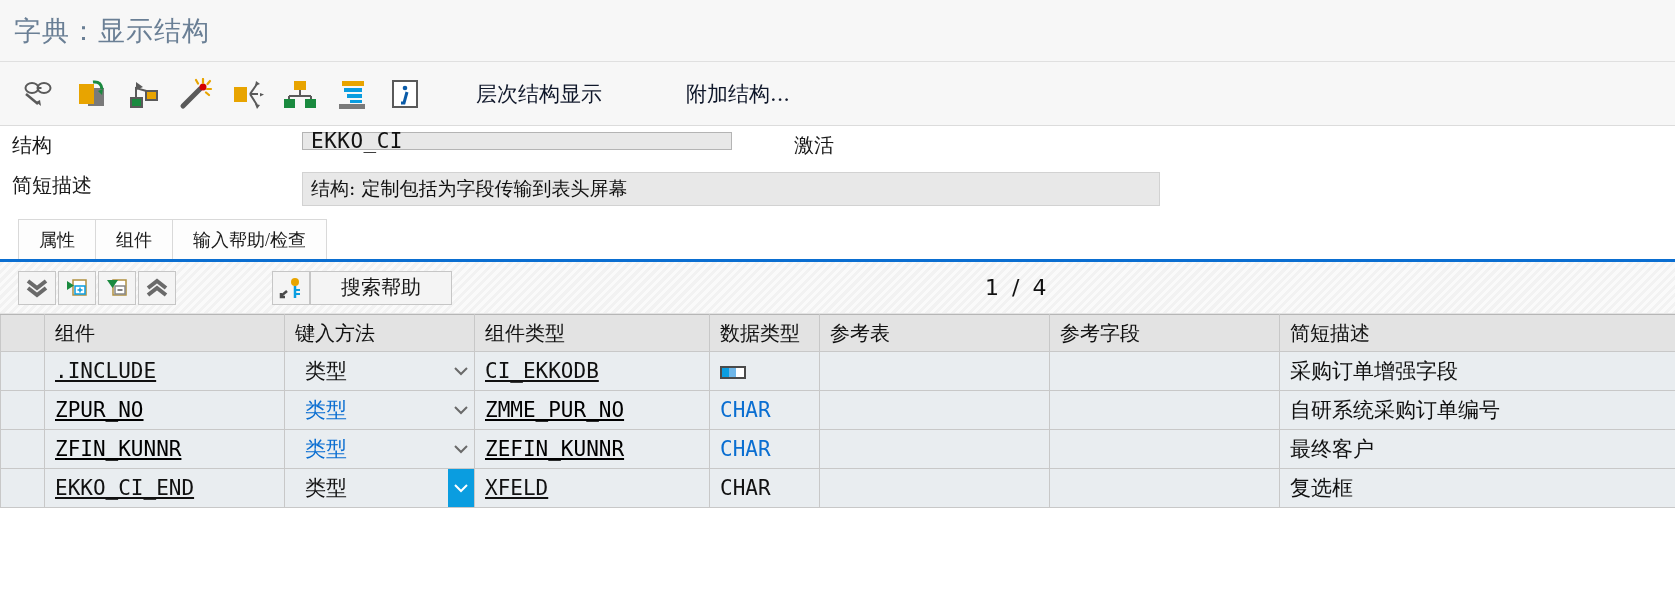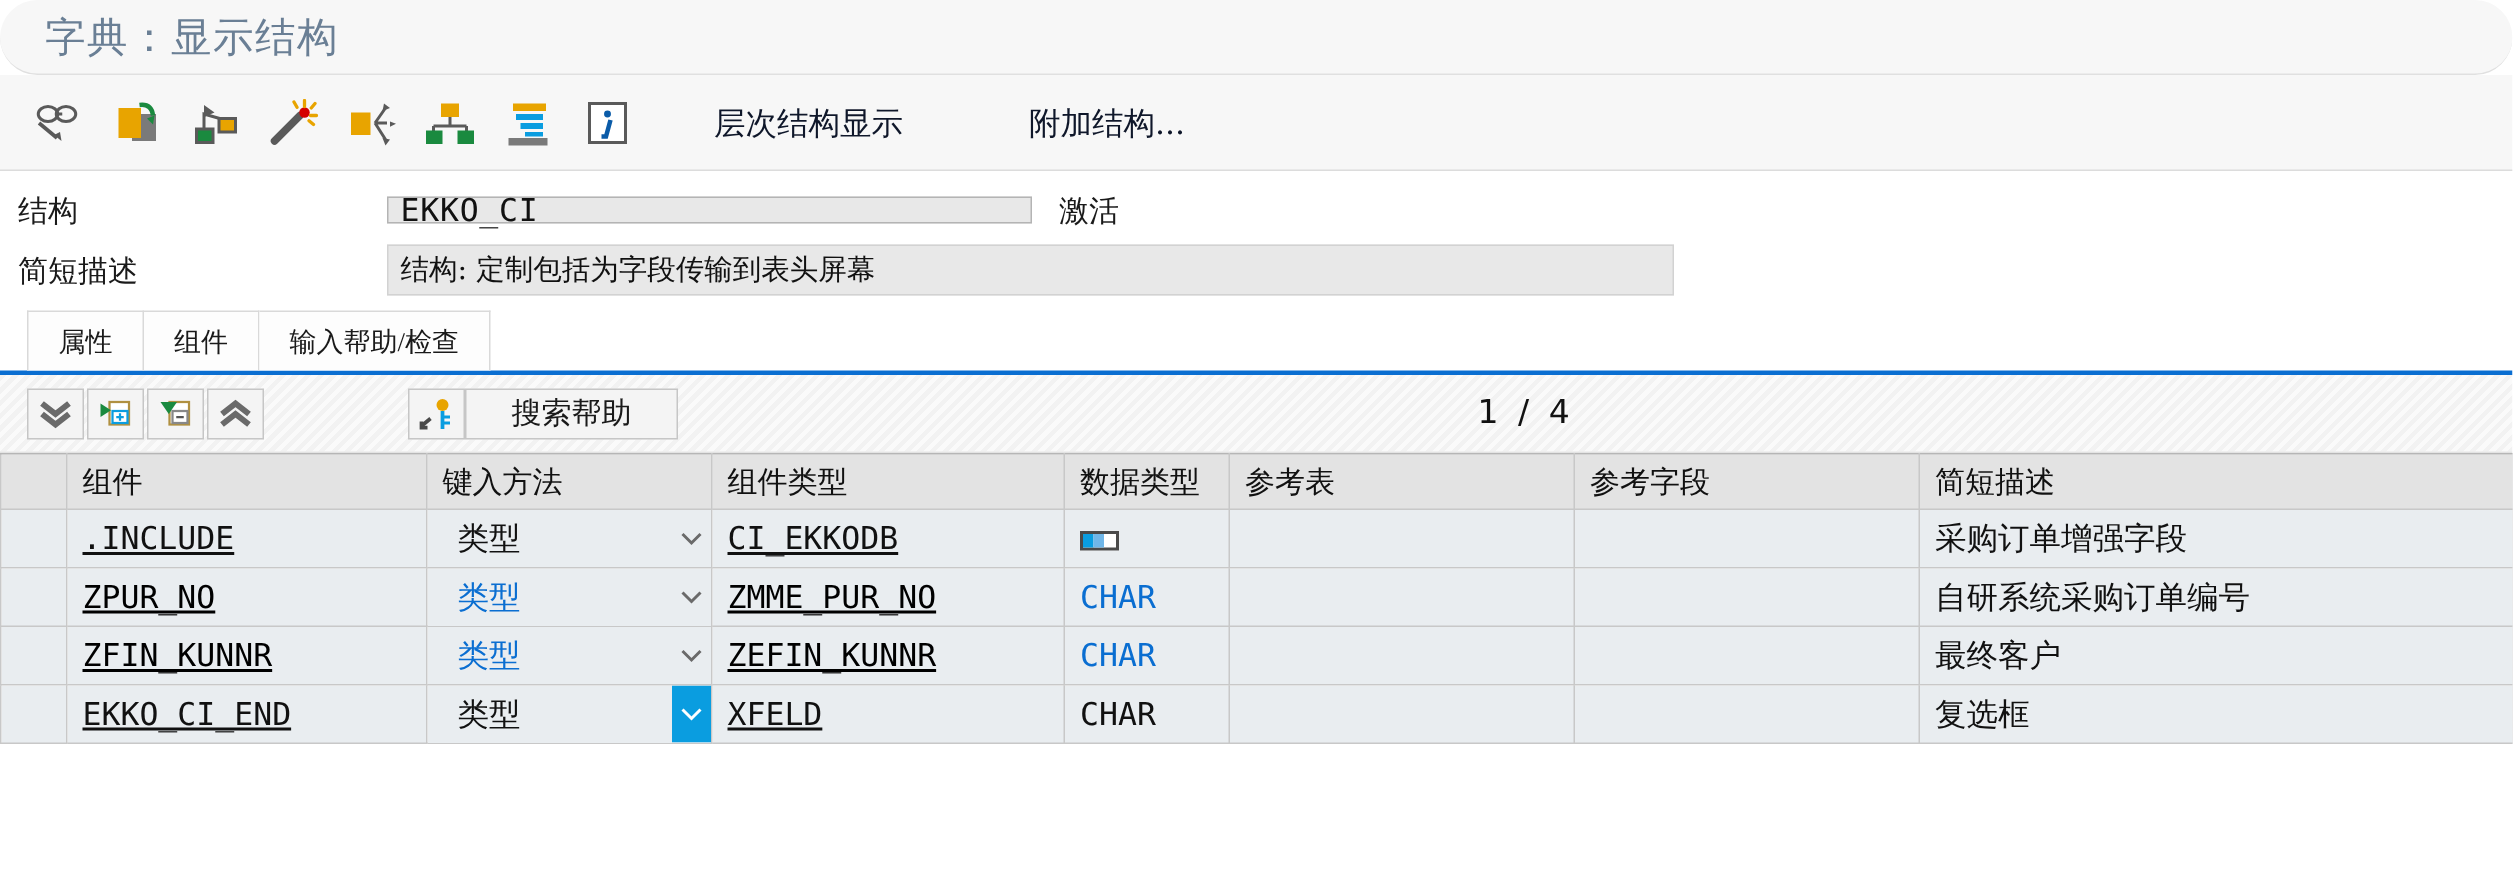--- a/index.html
+++ b/index.html
@@ -6,26 +6,25 @@
   html, body {
     margin: 0; padding: 0;
     width: 1675px; height: 593px;
     background: #ffffff;
     font-family: "Liberation Sans", "DejaVu Sans", sans-serif;
     overflow: hidden;
   }
 
   
   .titlebar {
-    height: 50px;
+    height: 62px;
     background: #f7f7f7;
     border-bottom: 1px solid #e0e0e0;
     display: flex; align-items: center;
-    padding-left: 30px;
-    border-radius: 26px;
+    padding-left: 14px;
   }
   .titlebar .title {
     font-size: 27px;
     color: #6a7f95;
     letter-spacing: 1px;
     font-family: "DejaVu Serif", "Liberation Serif", serif;
   }
 
   
   .main-toolbar {
@@ -50,23 +49,24 @@
     font-family: "DejaVu Serif", "Liberation Serif", serif;
   }
 
   
   .form-area {
     background: #fff;
     padding: 6px 0 0 0;
     position: relative;
   }
   .form-row {
-    display: flex; align-items: center;
+    display: flex; 
     height: 40px;
     position: relative;
+    gap: 44px;
   }
   .form-label {
     width: 258px;
     padding-left: 12px;
     font-size: 20px;
     color: #1a1a1a;
     font-family: "DejaVu Serif", "Liberation Serif", serif;
   }
   .field-wrap { position: relative; }
   .input-box {

